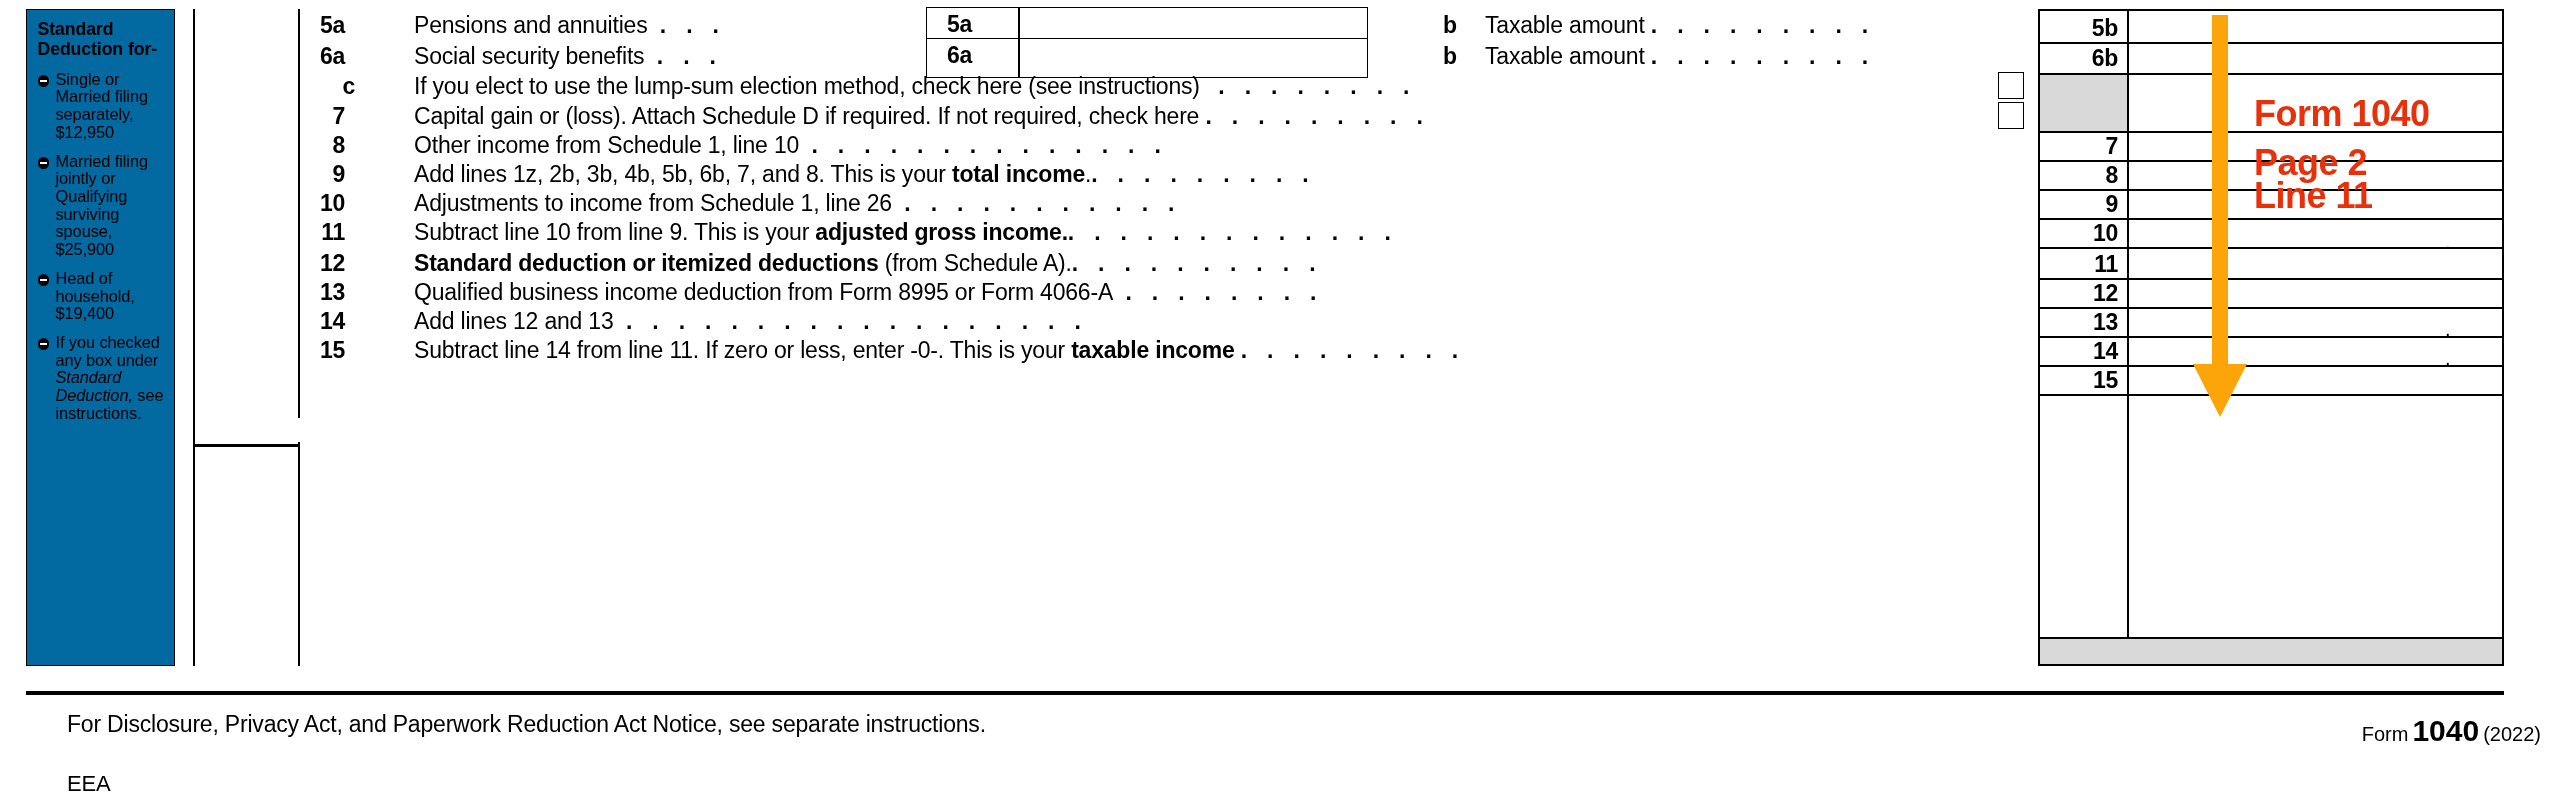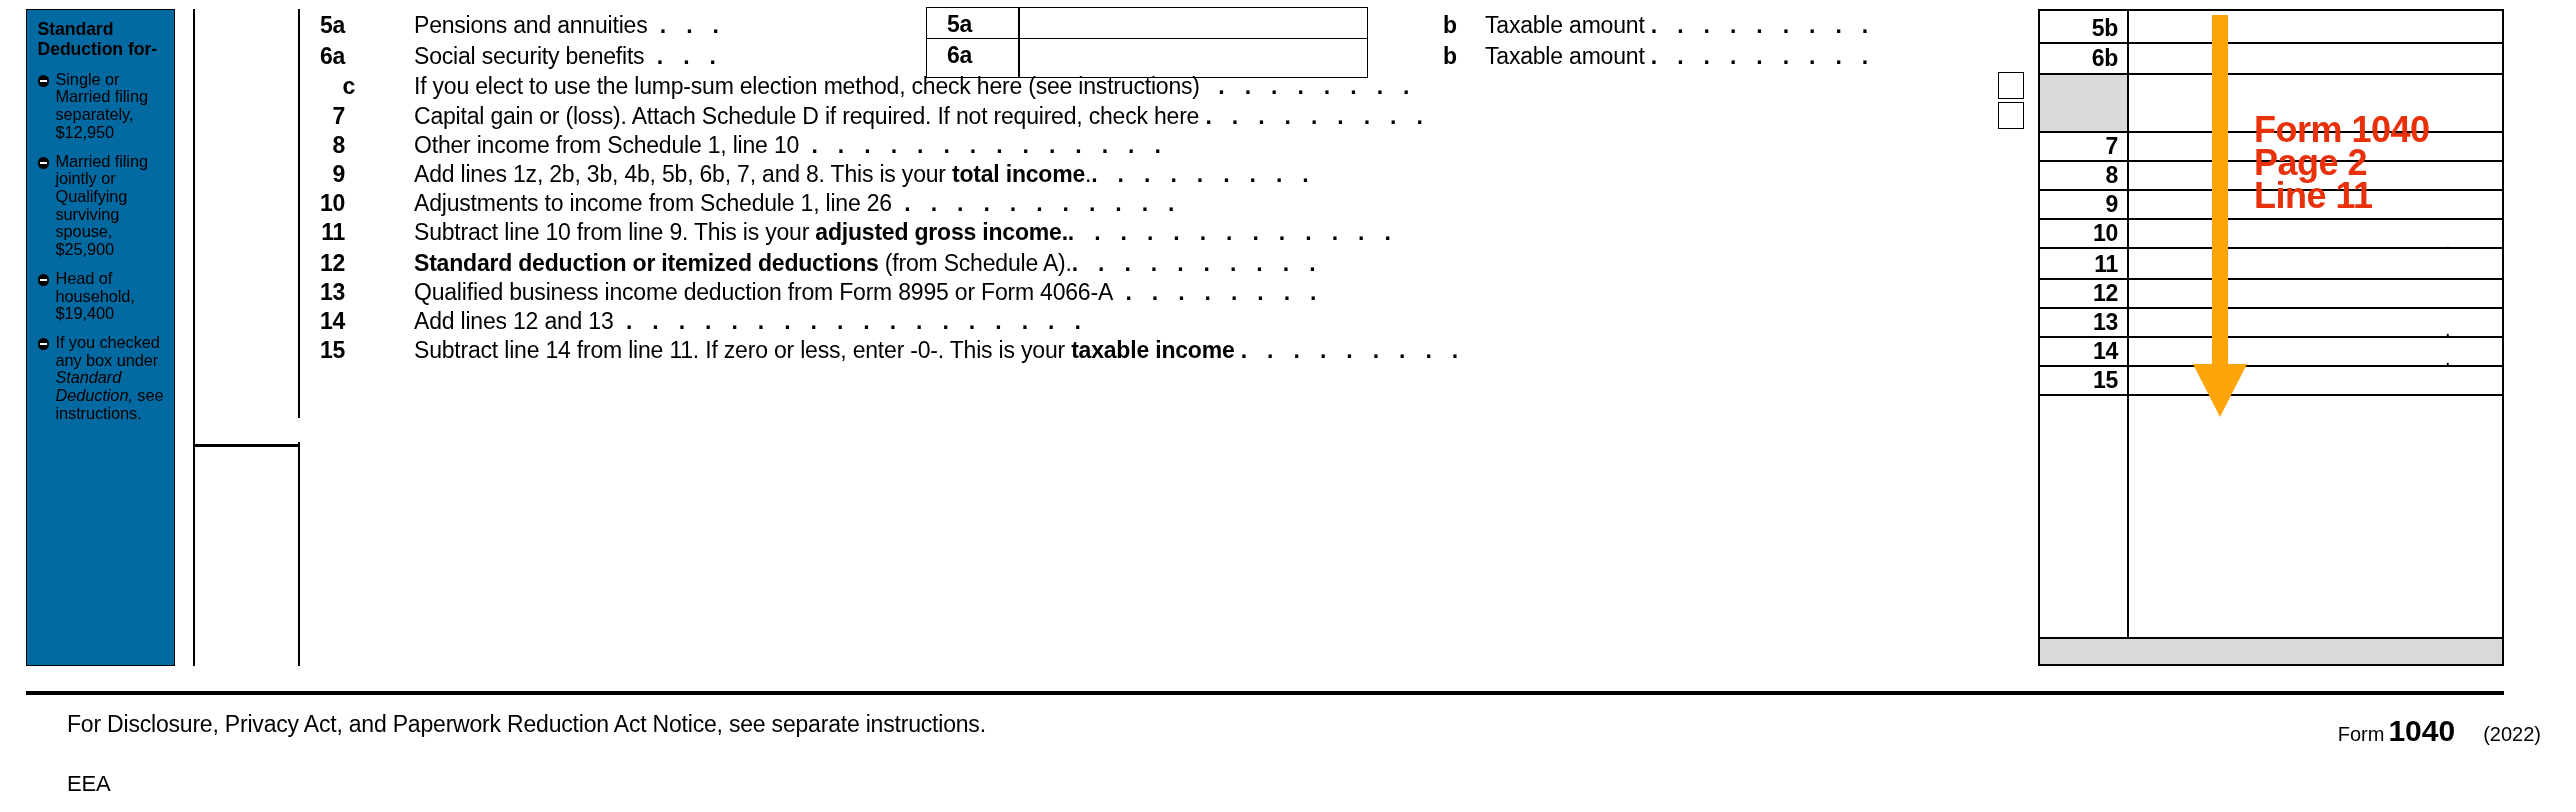--- a/index.html
+++ b/index.html
@@ -193,21 +193,21 @@
     top: 771px;
     font-size: 22px;
     letter-spacing: -0.2px;
   }
   #foot-right {
     right: 35px;
     top: 714px;
     white-space: nowrap;
     text-align: right;
   }
-  #foot-right .fr-small { font-size: 20px; margin-left: 24px; }
+  #foot-right .fr-small { font-size: 20px; }
   #foot-right .fr-big { font-size: 30px; font-weight: bold; }
 </style>
 </head>
 <body>
 
 <div id="page">
 
   <div class="abs" id="sd-box">
     <div id="sd-inner">
       <div id="sd-title">
@@ -346,21 +346,21 @@
     <div class="abs" style="left:91px; top:358px; width:371px; height:25.5px;"></div>
 
     <div class="g-dot" style="left:407px; top:222px;">.</div>
     <div class="g-dot" style="left:407px; top:309px;">.</div>
     <div class="g-dot" style="left:407px; top:338px;">.</div>
   </div>
 
   <div class="abs" id="arrow-shaft"></div>
   <div class="abs" id="arrow-head"></div>
 
-  <div class="abs annot" style="left:2254px; top:109px;">Form 1040</div>
+  <div class="abs annot" style="left:2254px; top:93px;">Form 1040</div>
   <div class="abs annot" style="left:2254px; top:142px;">Page 2</div>
   <div class="abs annot" style="left:2254px; top:175px;">Line 11</div>
 
   <div class="abs" id="foot-rule"></div>
   <div class="abs cond" id="foot-left">For Disclosure, Privacy Act, and Paperwork Reduction Act Notice, see separate instructions.</div>
   <div class="abs cond" id="foot-eea">EEA</div>
   <div class="abs" id="foot-right">
     <span class="fr-small">Form</span>
     <span class="fr-big">1040</span>
     <span class="fr-small">(2022)</span>

